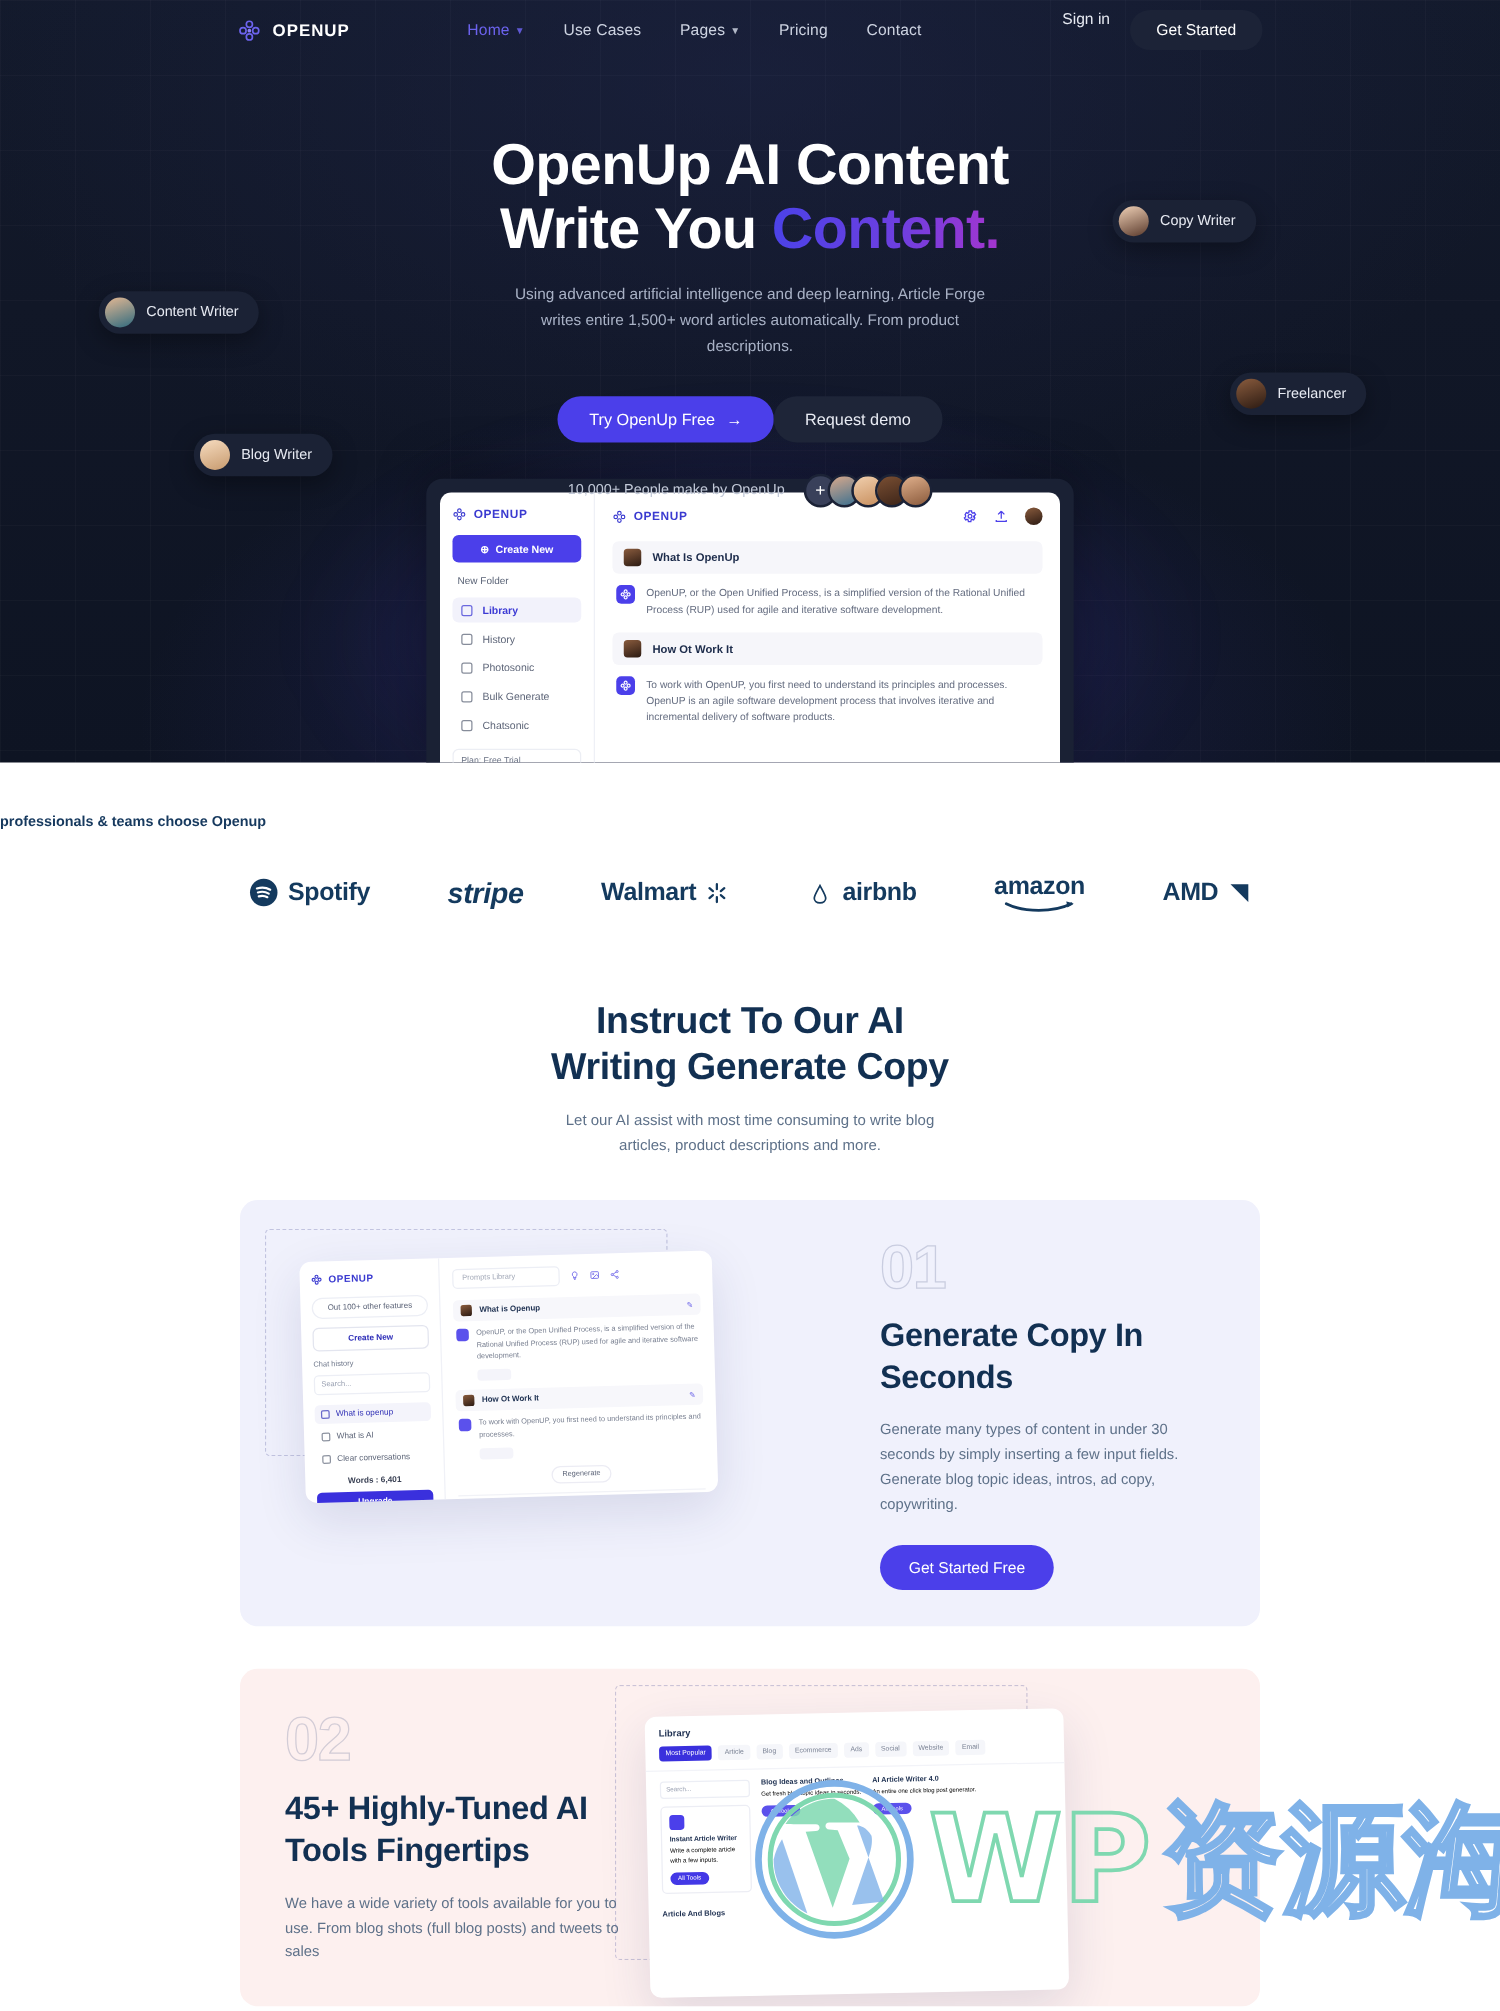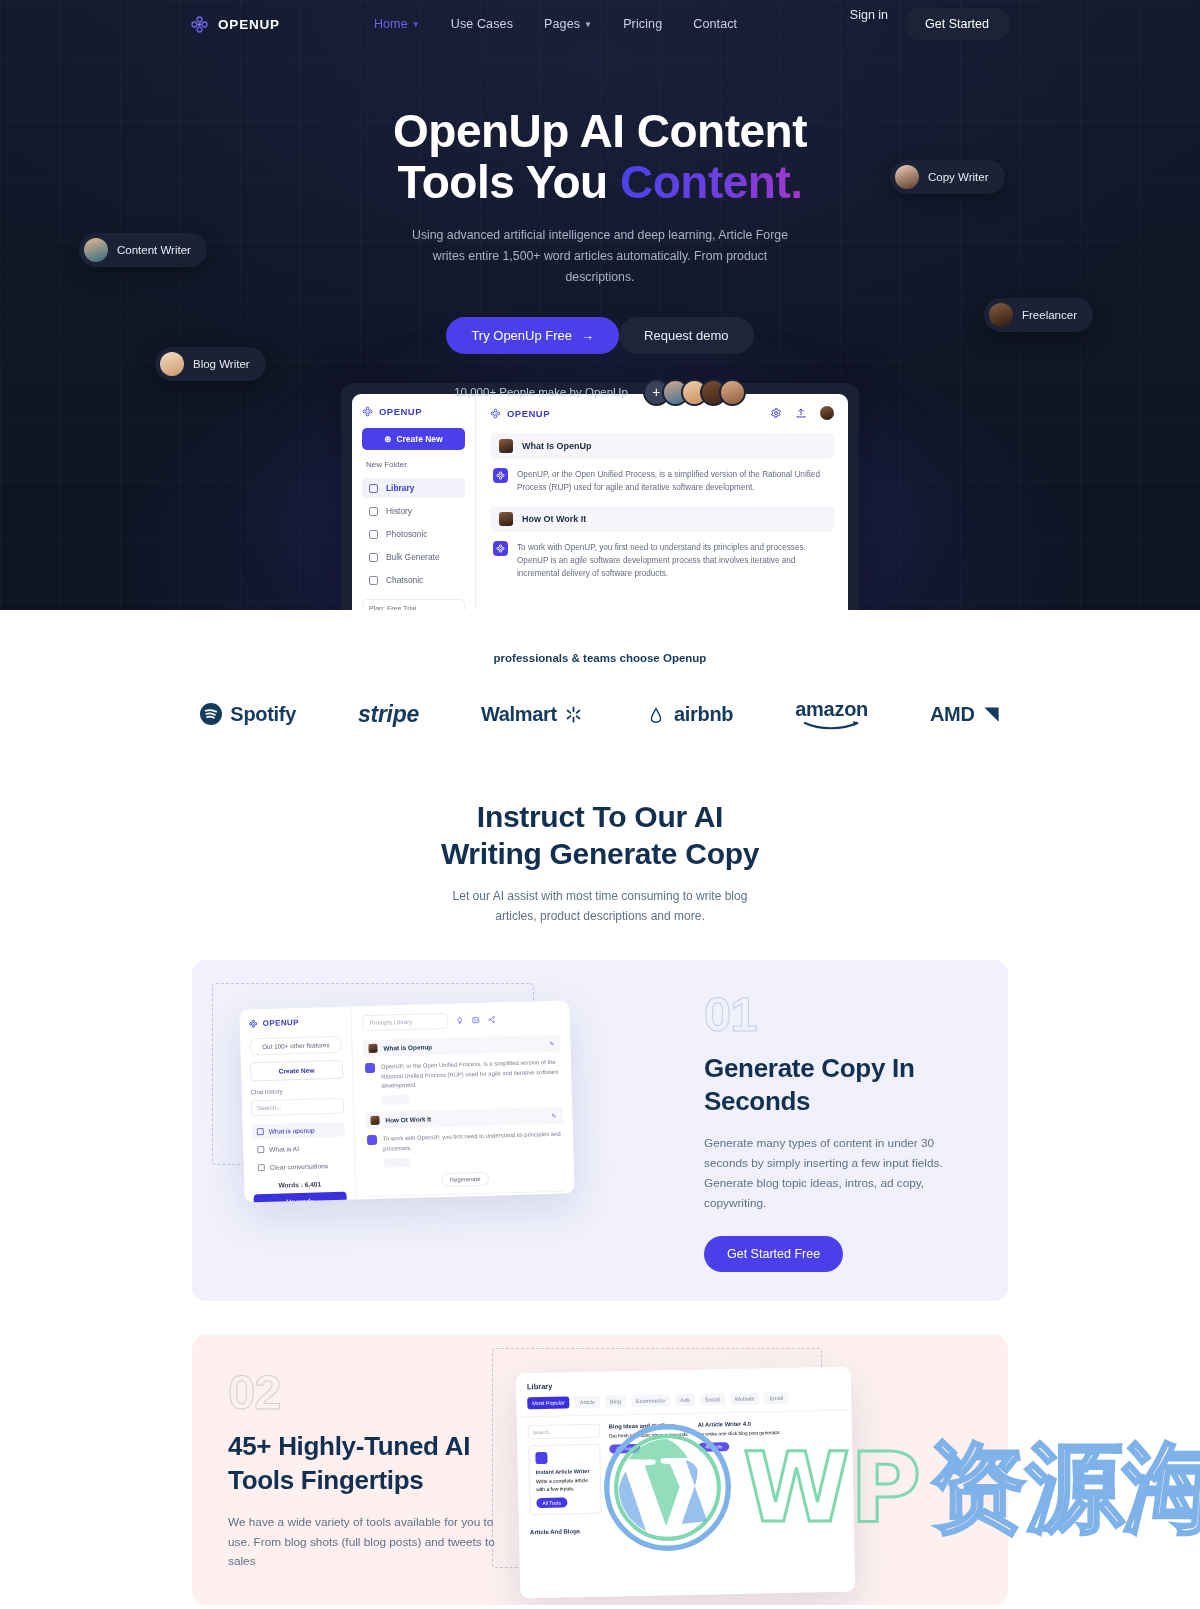--- a/index.html
+++ b/index.html
@@ -162,21 +162,21 @@
   .mk-q b{ color:#1c2b4a; font-size:9px;}
   .mk-a{ display:flex; gap:9px; margin-bottom:11px; padding:0 3px;}
   .mk-bot{
     width:15px;height:15px;border-radius:4px;background:#4b3fea;flex-shrink:0;
     display:flex;align-items:center;justify-content:center;
   }
   .mk-a p{ color:#656d80; font-size:8.2px; line-height:1.62;}
 
   
   .logos-sec{ background:#fff; padding:42px 0 30px; }
-  .logos-head{ text-align:center; color:#16395e; font-size:11.5px; font-weight:600; }
+  .logos-head{ color:#16395e; font-size:11.5px; font-weight:600; }
   .logos-row{
     display:flex; align-items:center; justify-content:center;
     gap:62px; margin-top:34px; padding:0 180px;
   }
   .logo-item{ color:#143a5e; display:flex; align-items:center; gap:7px; }
   .logo-text{ font-weight:700; font-size:20px; letter-spacing:-.3px; }
 
   
   .sec-head{ text-align:center; padding:38px 0 0; }
   .sec-head h2{
@@ -326,21 +326,21 @@
 
     <div class="nav-right">
       <span class="signin">Sign in</span>
       <button class="btn-started">Get Started</button>
     </div>
   </nav>
 
   <div class="hero-inner">
     <h1 class="hero-title">
       <span>OpenUp AI Content</span><br>
-      <span>Tools You </span><span class="grad">Content.</span>
+      <span>Write You </span><span class="grad">Content.</span>
     </h1>
     <p class="hero-sub">Using advanced artificial intelligence and deep learning, Article Forge writes entire 1,500+ word articles automatically. From product descriptions.</p>
 
     <div class="hero-cta">
       <button class="btn-primary">
         <span>Try OpenUp Free</span>
         <span>→</span>
       </button>
       <button class="btn-ghost">Request demo</button>
     </div>

